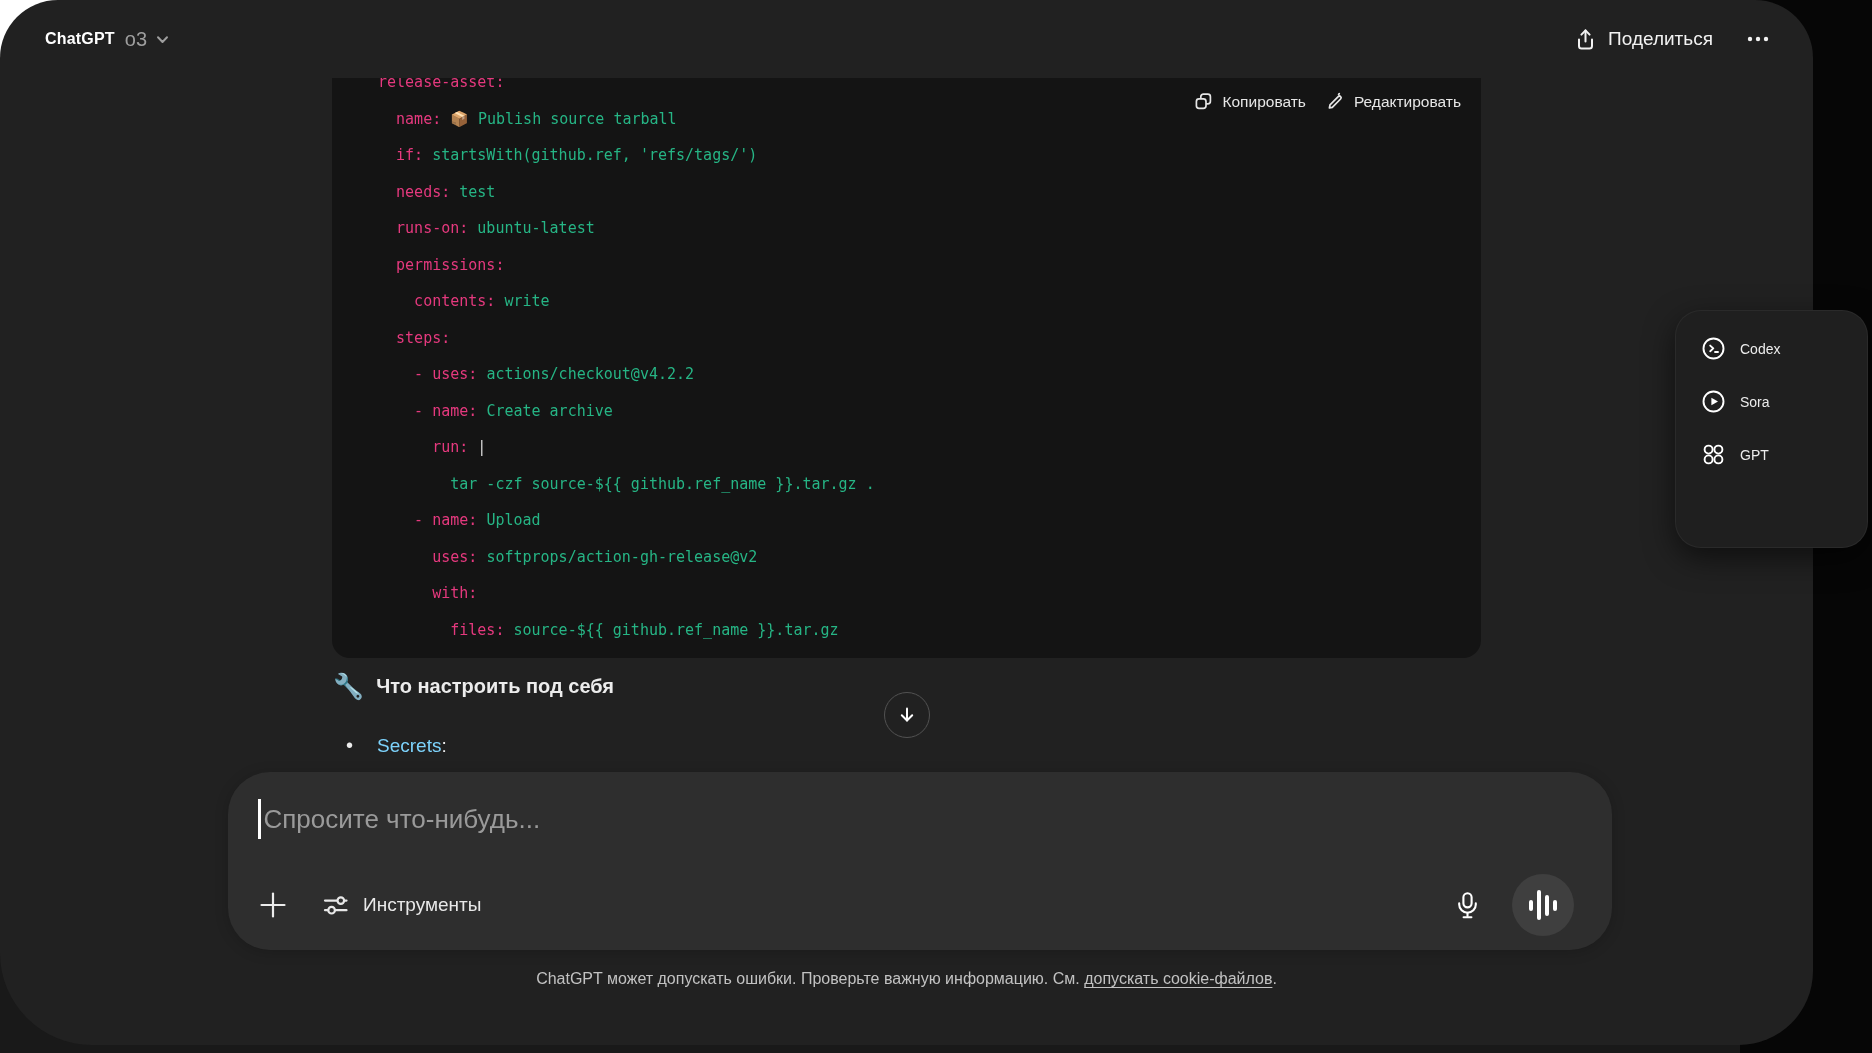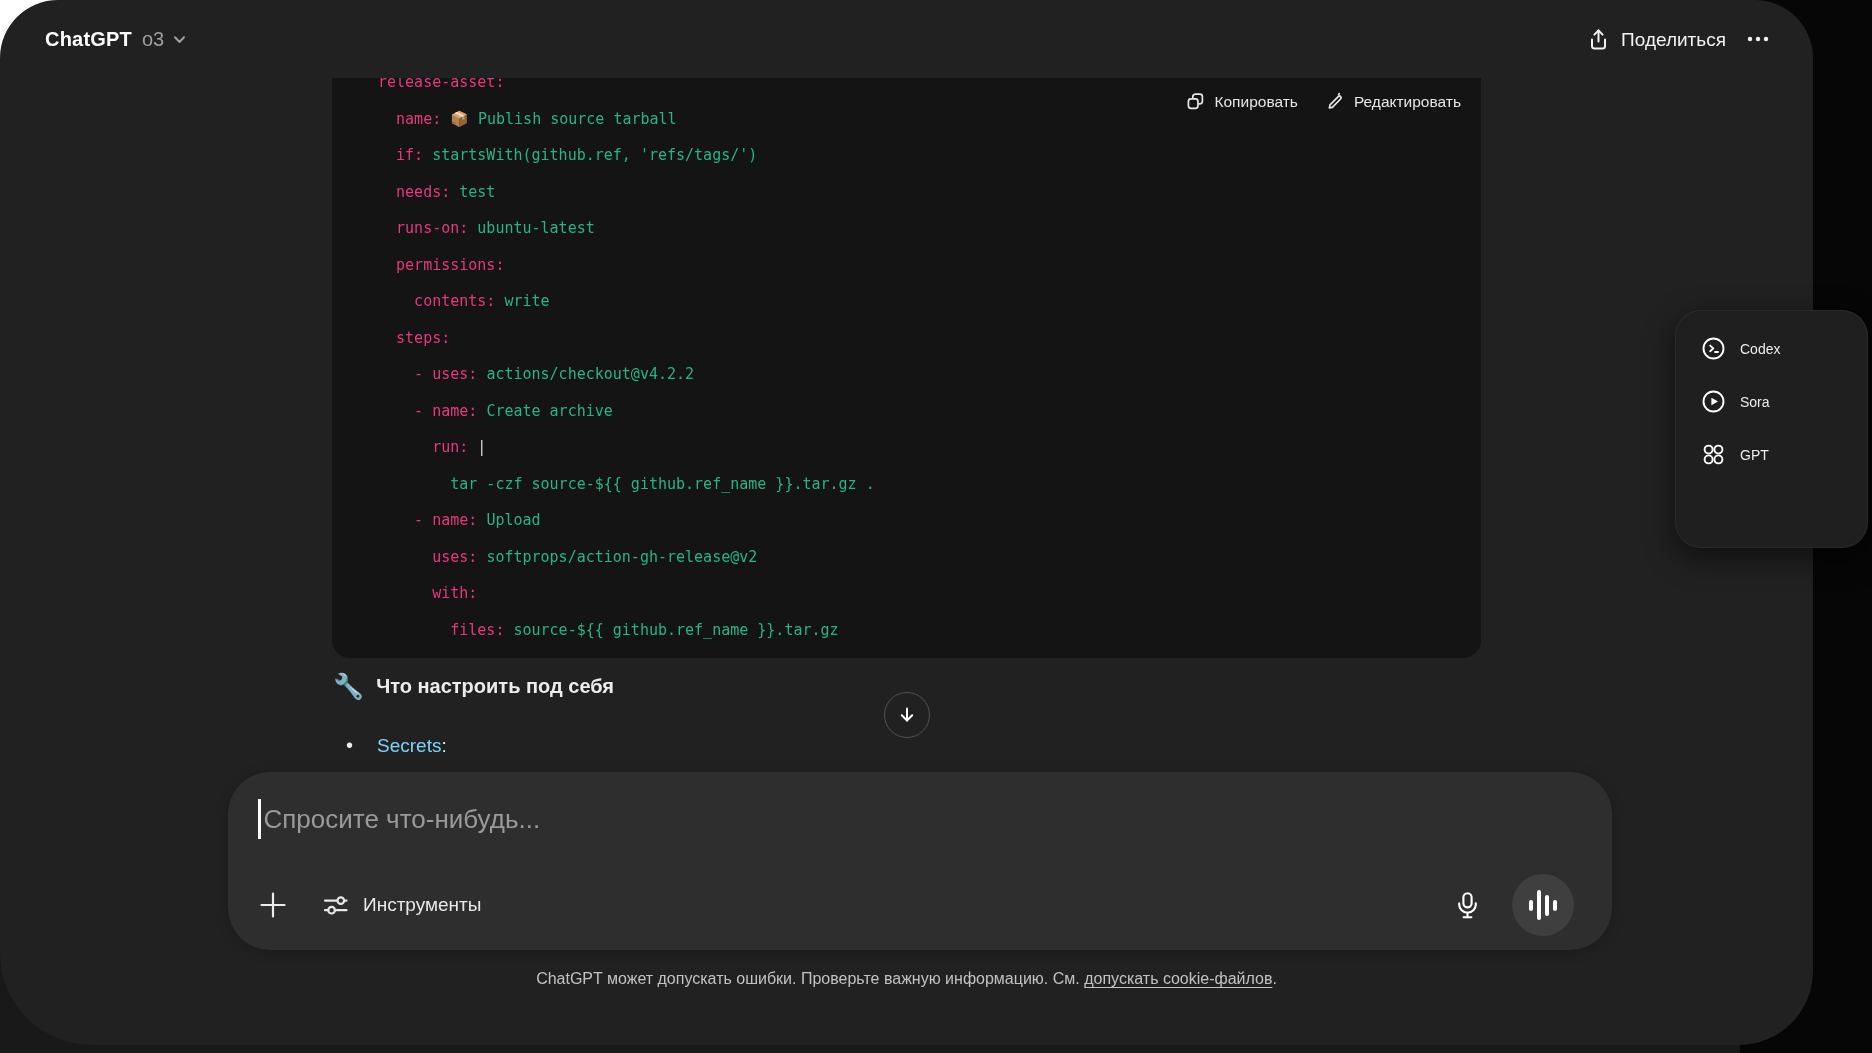--- a/index.html
+++ b/index.html
@@ -11,37 +11,37 @@
   .backdrop-right{position:absolute;left:1740px;top:0;width:132px;height:1053px;background:#060606;}
 
   
   .window{position:absolute;left:0;top:0;width:1813px;height:1045px;background:#212121;
           border-radius:58px 58px 74px 92px;overflow:hidden;}
 
   
   .titlebar{position:absolute;left:0;top:0;width:100%;height:78px;display:flex;align-items:center;
             justify-content:space-between;padding:0 42px 0 45px;box-sizing:border-box;z-index:30;}
   .title-group{display:flex;align-items:center;gap:8px;cursor:pointer;}
-  .app-title{color:#ffffff;font-size:20px;font-weight:600;letter-spacing:.2px;}
+  .app-title{color:#ffffff;font-size:16px;font-weight:600;letter-spacing:.2px;}
   .app-model{color:#9e9e9e;font-size:20px;font-weight:400;margin-left:2px;}
-  .titlebar-actions{display:flex;align-items:flex-end;gap:19px;}
+  .titlebar-actions{display:flex;align-items:center;gap:32px;}
   .share-button{display:flex;align-items:center;gap:10px;color:#f2f2f2;font-size:19px;cursor:pointer;}
   .more-button{display:flex;align-items:center;cursor:pointer;}
 
   
   .code-block{position:absolute;left:332px;top:78px;width:1149px;height:580px;background:#141414;
               border-radius:0 0 18px 18px;overflow:hidden;z-index:5;}
   .code-lines{margin-top:-14px;padding-left:46px;font-family:"DejaVu Sans Mono","Liberation Mono",monospace;
               font-size:15px;line-height:36.5px;white-space:pre;}
   .code-line{height:36.5px;}
   .seg-k{color:var(--key-color,#e5397e);}
   .seg-v{color:var(--val-color,#26b585);}
   .seg-p{color:#d6d6d6;}
   .seg-e{color:#d6d6d6;}
-  .code-actions{position:absolute;top:14px;right:20px;display:flex;align-items:center;gap:28px;z-index:6;}
+  .code-actions{position:absolute;top:14px;right:20px;display:flex;align-items:center;gap:20px;z-index:6;}
   .code-action{display:flex;align-items:center;gap:9px;color:#e6e6e6;font-size:15.5px;cursor:pointer;}
 
   
   .message-heading{position:absolute;left:333px;top:674px;display:flex;align-items:center;gap:12px;z-index:4;}
   .heading-emoji{font-size:25px;line-height:25px;}
   .heading-text{color:#ececec;font-size:20px;font-weight:700;}
   .bullet-row{position:absolute;left:346px;top:734px;display:flex;align-items:center;z-index:4;}
   .bullet-dot{color:#ececec;font-size:20px;margin-right:24px;}
   .bullet-bold{color:#7dd3fc;font-size:19px;font-weight:400;}
   .bullet-rest{color:#ececec;font-size:19px;font-weight:400;}

